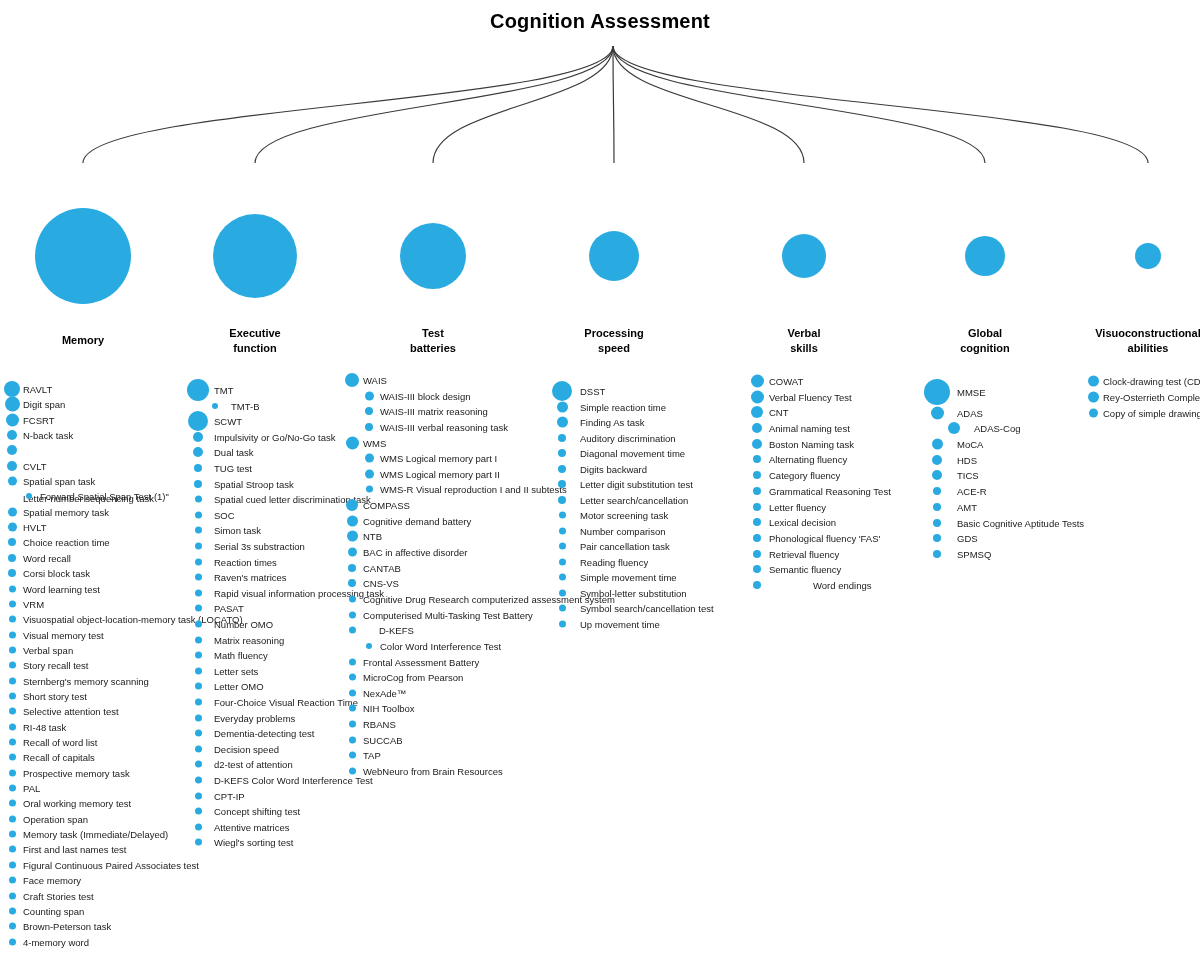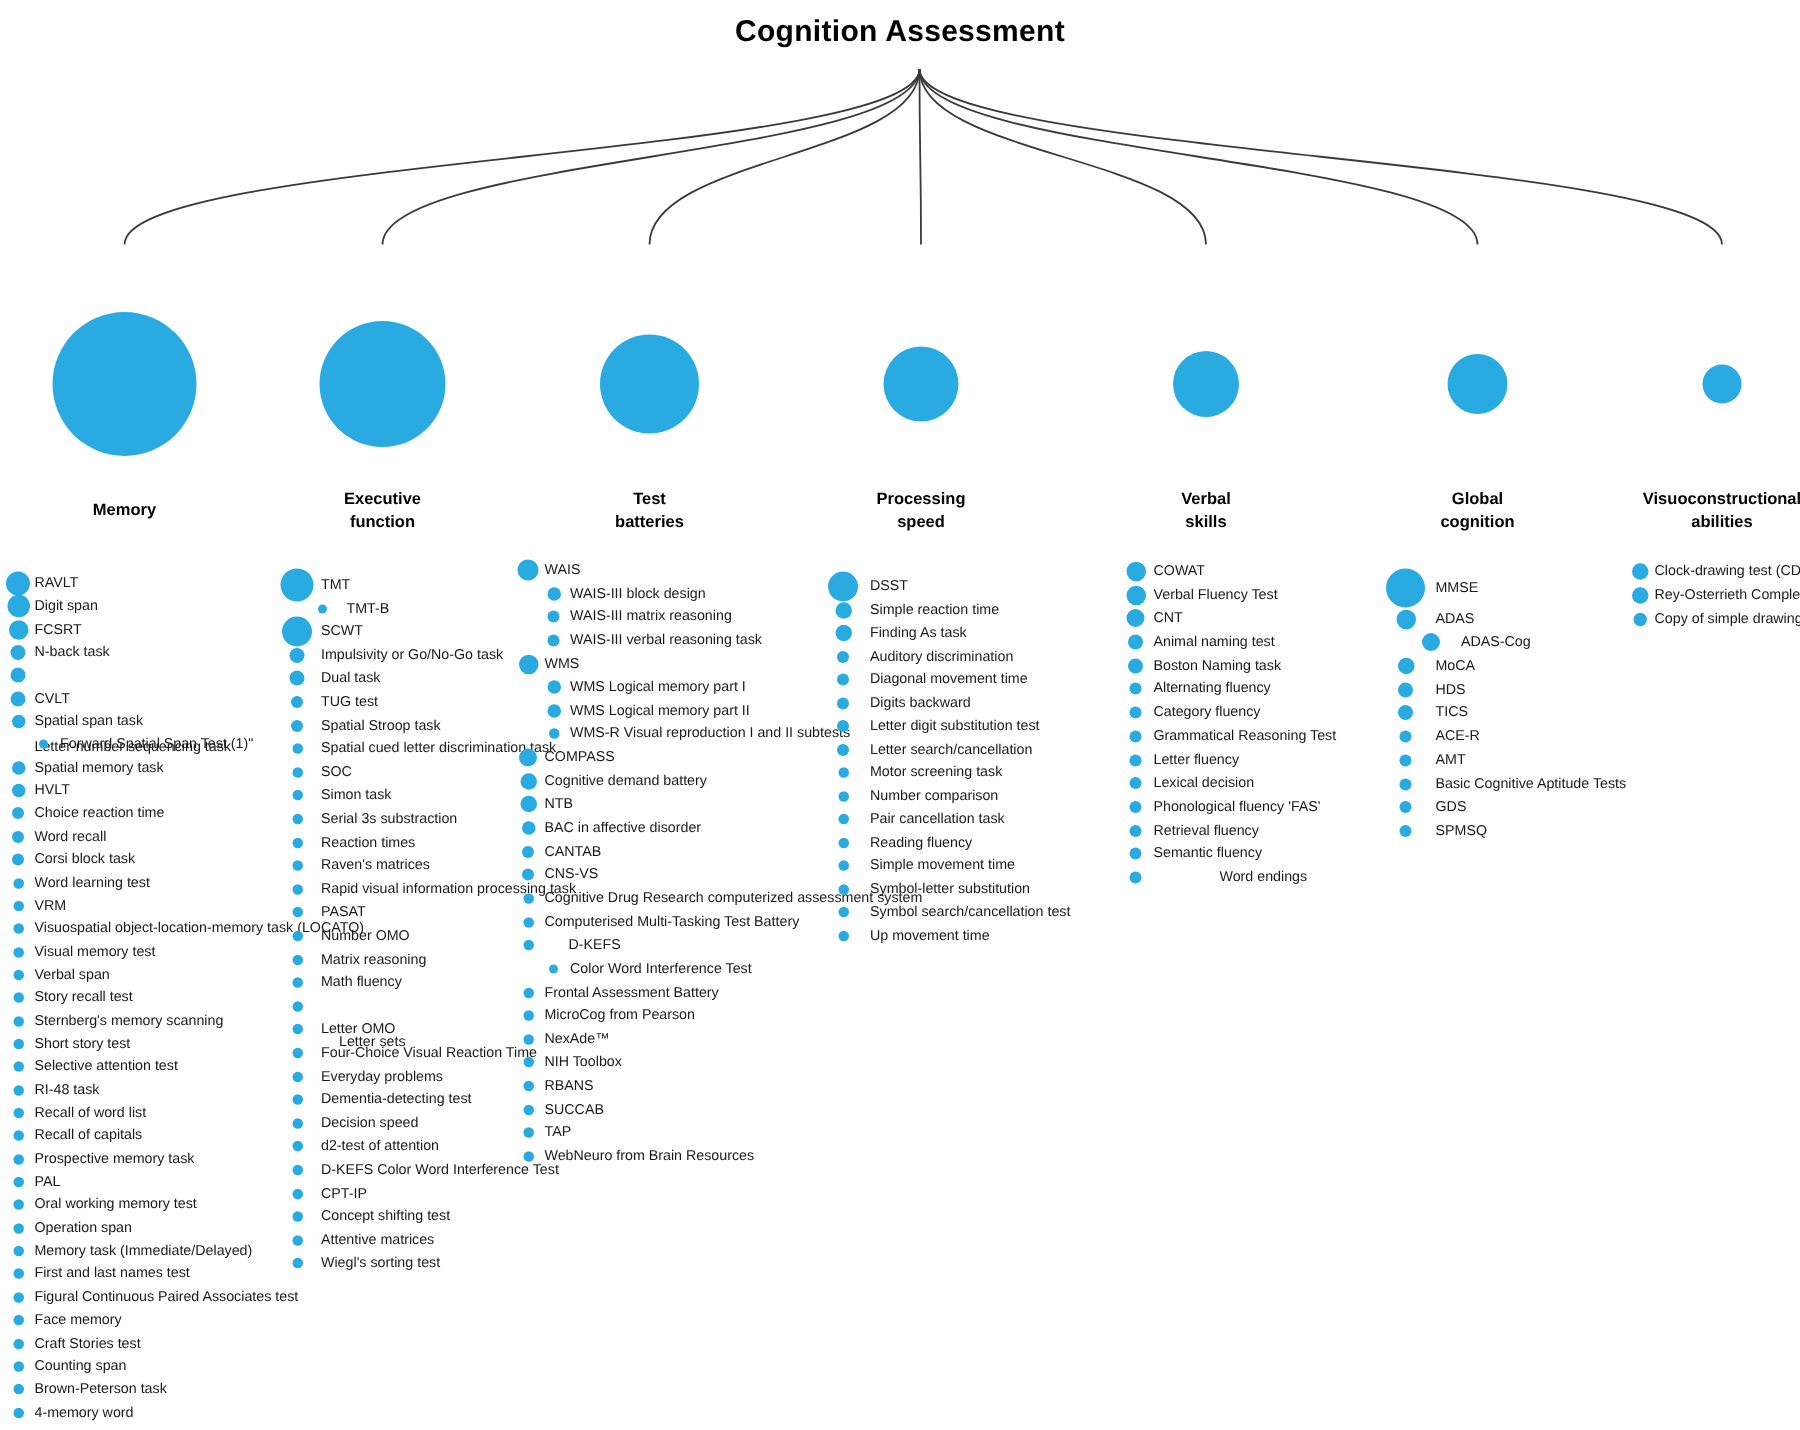--- a/index.html
+++ b/index.html
@@ -254,21 +254,21 @@
     <div class="list-row" style="top: 631.8px; height: 15.6px;">
       <div class="bullet" style="left: 194.5px; width: 7px; height: 7px; background: rgb(41, 171, 226);"></div>
       <span class="item-text" style="left: 214px; color: rgb(26, 26, 26);">Matrix reasoning</span>
     </div>
     <div class="list-row" style="top: 647.4px; height: 15.6px;">
       <div class="bullet" style="left: 194.5px; width: 7px; height: 7px; background: rgb(41, 171, 226);"></div>
       <span class="item-text" style="left: 214px; color: rgb(26, 26, 26);">Math fluency</span>
     </div>
     <div class="list-row" style="top: 663px; height: 15.6px;">
       <div class="bullet" style="left: 194.5px; width: 7px; height: 7px; background: rgb(41, 171, 226);"></div>
-      <span class="item-text" style="left: 226px; color: rgb(26, 26, 26); margin-top: 24px;">Letter sets</span>
+      <span class="item-text" style="left: 214px; color: rgb(26, 26, 26);">Letter sets</span>
     </div>
     <div class="list-row" style="top: 678.6px; height: 15.6px;">
       <div class="bullet" style="left: 194.5px; width: 7px; height: 7px; background: rgb(41, 171, 226);"></div>
       <span class="item-text" style="left: 214px; color: rgb(26, 26, 26);">Letter OMO</span>
     </div>
     <div class="list-row" style="top: 694.2px; height: 15.6px;">
       <div class="bullet" style="left: 194.5px; width: 7px; height: 7px; background: rgb(41, 171, 226);"></div>
       <span class="item-text" style="left: 214px; color: rgb(26, 26, 26);">Four-Choice Visual Reaction Time</span>
     </div>
     <div class="list-row" style="top: 709.8px; height: 15.6px;">

